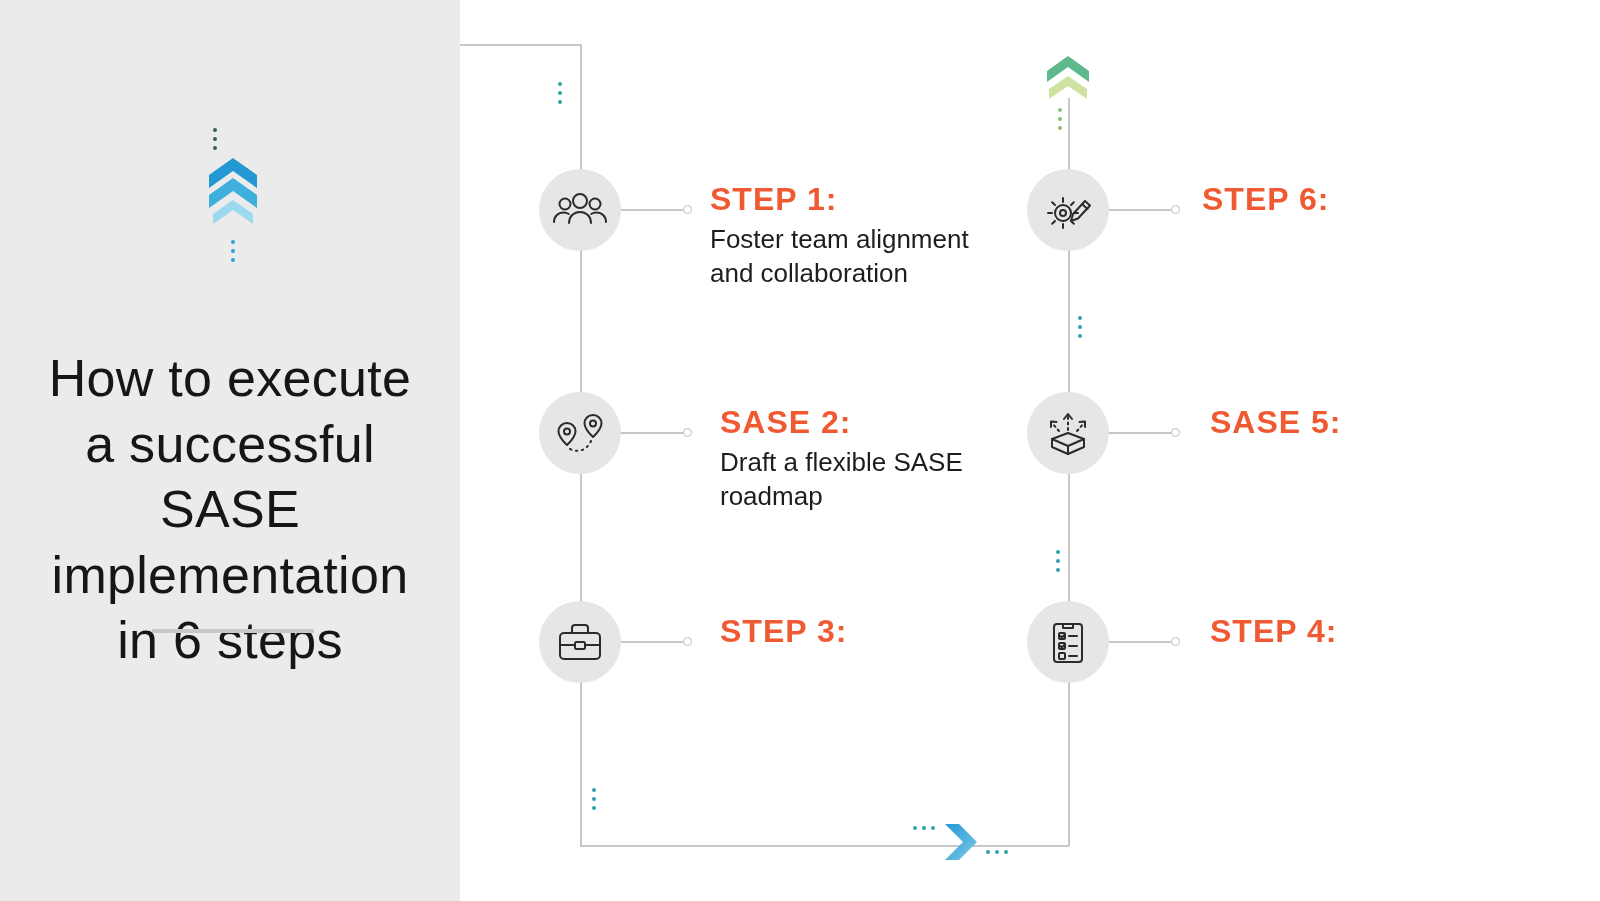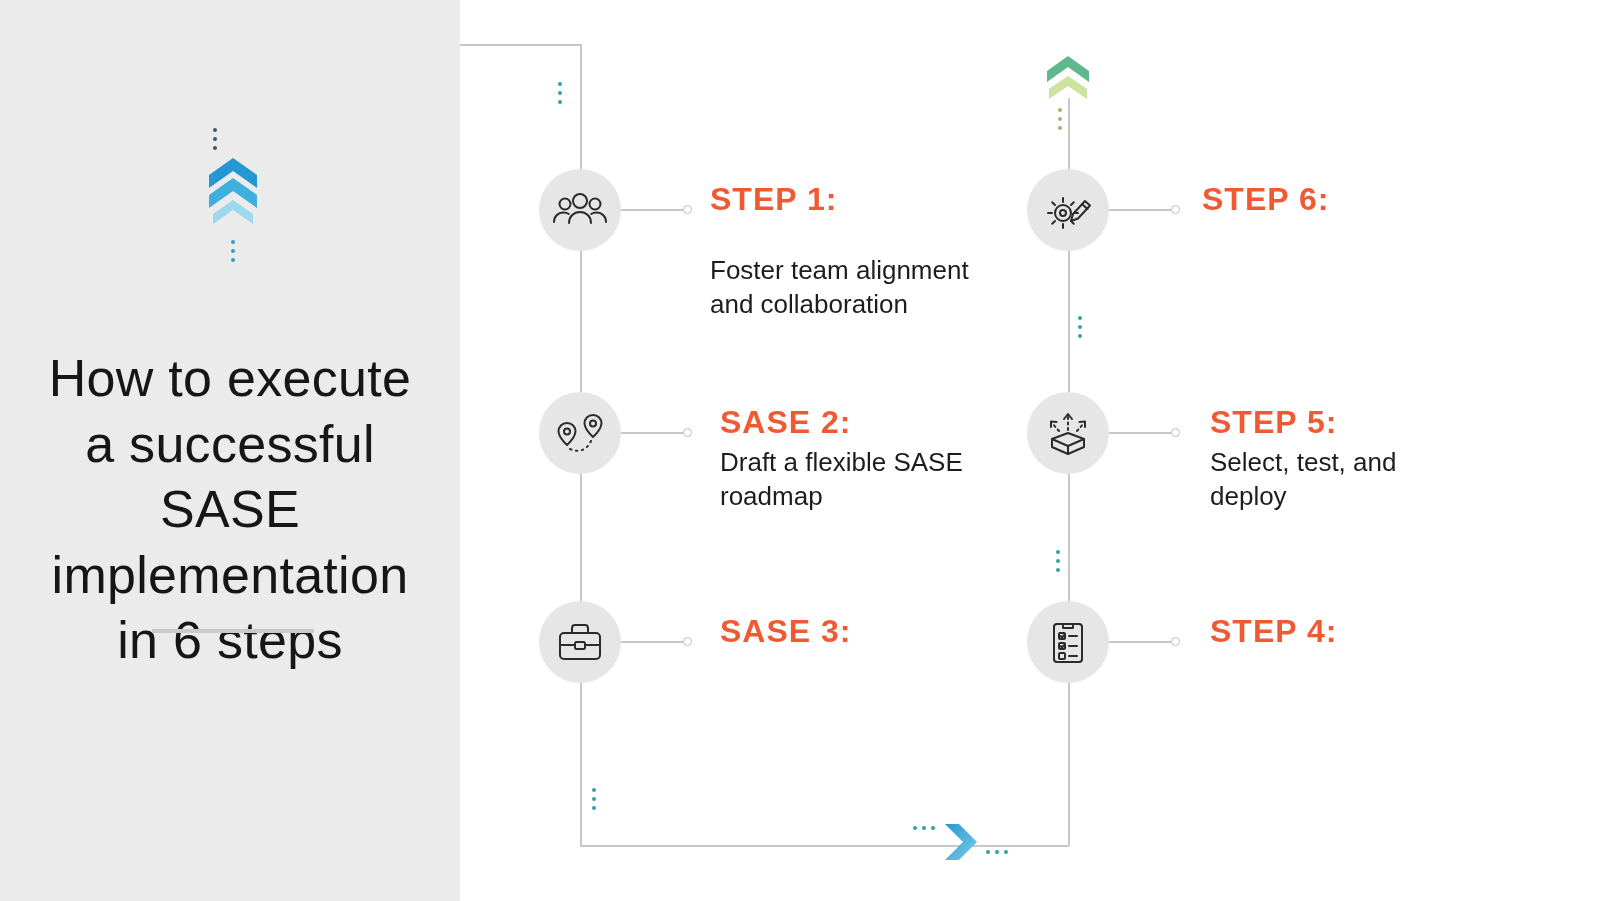--- a/index.html
+++ b/index.html
@@ -123,21 +123,21 @@
         <circle cx="55" cy="34" r="5.5"></circle>
         <path d="M29 53 c0-6.5 4.8-11 11-11 s11 4.5 11 11"></path>
         <path d="M14 52 c0-5.5 4-9.5 9.5-9.5 c2 0 3.8 0.5 5.3 1.5"></path>
         <path d="M66 52 c0-5.5 -4-9.5 -9.5-9.5 c-2 0 -3.8 0.5 -5.3 1.5"></path>
       </g>
     </svg>
   </div>
   <div class="abs stub" style="left:82px; top:40px; width:62px;"></div>
   <div class="abs stub-dot" style="left:144px; top:36px;"></div>
   <div class="abs step-label" style="left:171px; top:12px;">STEP 1:</div>
-  <div class="abs step-desc" style="left:171px; top:53px;margin-top:31px;">Foster team alignment
+  <div class="abs step-desc" style="left:171px; top:53px;">Foster team alignment
 and collaboration</div>
 </div>
 
 <div class="abs" style="left:539px; top:392px; width:480px; height:130px;">
   <div class="step-circle abs" style="left:0; top:0;">
     <svg viewBox="0 0 80 80">
       <g fill="none" stroke="#2b2b2b" stroke-width="2" stroke-linecap="round" stroke-linejoin="round">
         <path d="M27 30 c-5 0-8.5 3.7-8.5 8.3 C18.5 44 27 52 27 52 s8.5-8 8.5-13.7 C35.5 33.7 32 30 27 30 z"></path>
         <circle cx="27" cy="38.5" r="3"></circle>
         <path d="M53 22 c-5 0-8.5 3.7-8.5 8.3 C44.5 36 53 44 53 44 s8.5-8 8.5-13.7 C61.5 25.7 58 22 53 22 z"></path>
@@ -159,21 +159,21 @@
       <g fill="none" stroke="#2b2b2b" stroke-width="2" stroke-linecap="round" stroke-linejoin="round">
         <path d="M32 31 v-5 a3 3 0 0 1 3-3 h10 a3 3 0 0 1 3 3 v5"></path>
         <rect x="20" y="31" width="40" height="26" rx="4"></rect>
         <path d="M20 43 h15 M45 43 h15"></path>
         <rect x="35" y="40" width="10" height="7" rx="1.5"></rect>
       </g>
     </svg>
   </div>
   <div class="abs stub" style="left:82px; top:40px; width:62px;"></div>
   <div class="abs stub-dot" style="left:144px; top:36px;"></div>
-  <div class="abs step-label" style="left:181px; top:12px;">SASE 3:</div>
+  <div class="abs step-label" style="left:181px; top:12px;">STEP 3:</div>
 </div>
 
 <div class="abs" style="left:1027px; top:169px; width:480px; height:130px;">
   <div class="step-circle abs" style="left:0; top:0;">
     <svg viewBox="0 0 80 80">
       <g fill="none" stroke="#2b2b2b" stroke-width="2" stroke-linecap="round" stroke-linejoin="round">
         <circle cx="35" cy="43" r="8"></circle>
         <circle cx="35" cy="43" r="3"></circle>
         <path d="M35 32 v-4 M35 54 v4 M24 43 h-4 M46 43 h4 M27 35 l-2.8-2.8 M43 51 l2.8 2.8 M27 51 l-2.8 2.8 M43 35 l2.8-2.8"></path>
         <path d="M45 44 l12-13 l5 4.5 l-12 13 l-7 2.5 z"></path>
@@ -203,23 +203,21 @@
         <path d="M36 26 l4-5 l4 5"></path>
         <path d="M31 38 l-7-8" stroke-dasharray="2 3.5"></path>
         <path d="M23 34 l0-5.5 l5.5 0.5"></path>
         <path d="M49 38 l7-8" stroke-dasharray="2 3.5"></path>
         <path d="M57 34 l0-5.5 l-5.5 0.5"></path>
       </g>
     </svg>
   </div>
   <div class="abs stub" style="left:82px; top:40px; width:62px;"></div>
   <div class="abs stub-dot" style="left:144px; top:36px;"></div>
-  <div class="abs step-label" style="left:183px; top:12px;">STEP 5:</div>
-  <div class="abs step-desc" style="left:183px; top:53px;">Select, test, and
-deploy</div>
+  <div class="abs step-label" style="left:183px; top:12px;">SASE 5:</div>
 </div>
 
 <div class="abs dots v teal" style="left:1056px; top:550px;">
     <span></span>
     <span></span>
     <span></span>
   </div>
 
 <div class="abs" style="left:1027px; top:601px; width:480px; height:130px;">
   <div class="step-circle abs" style="left:0; top:0;">

